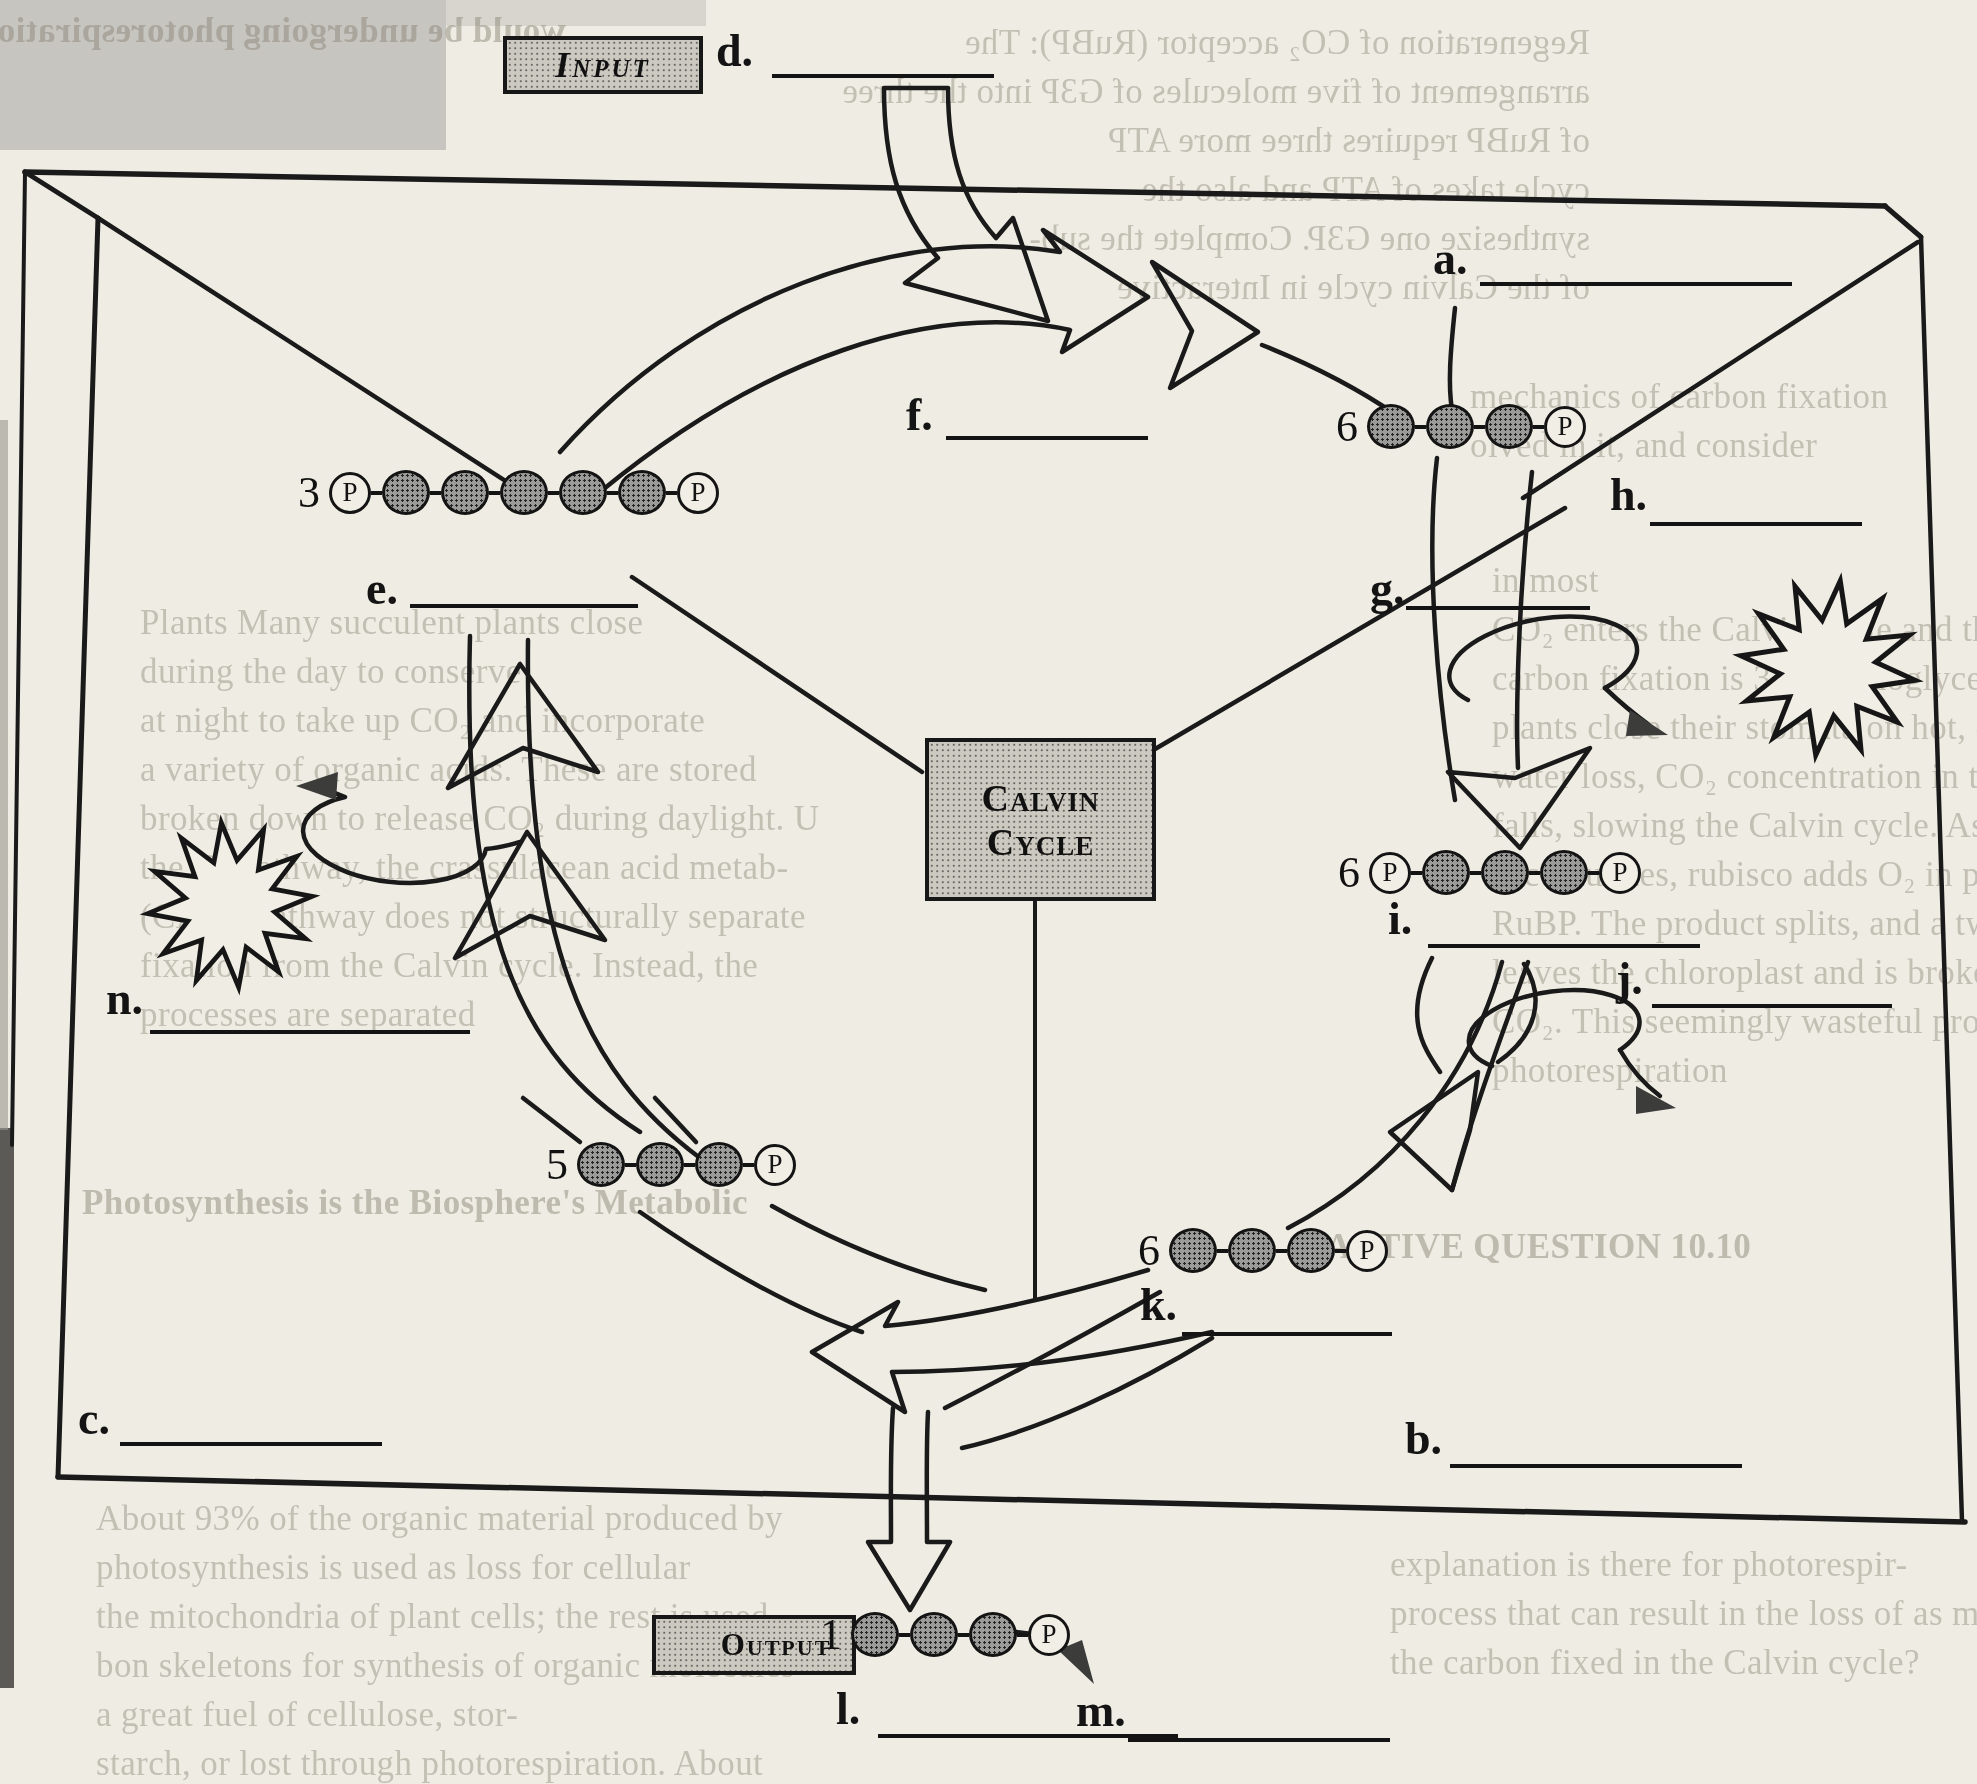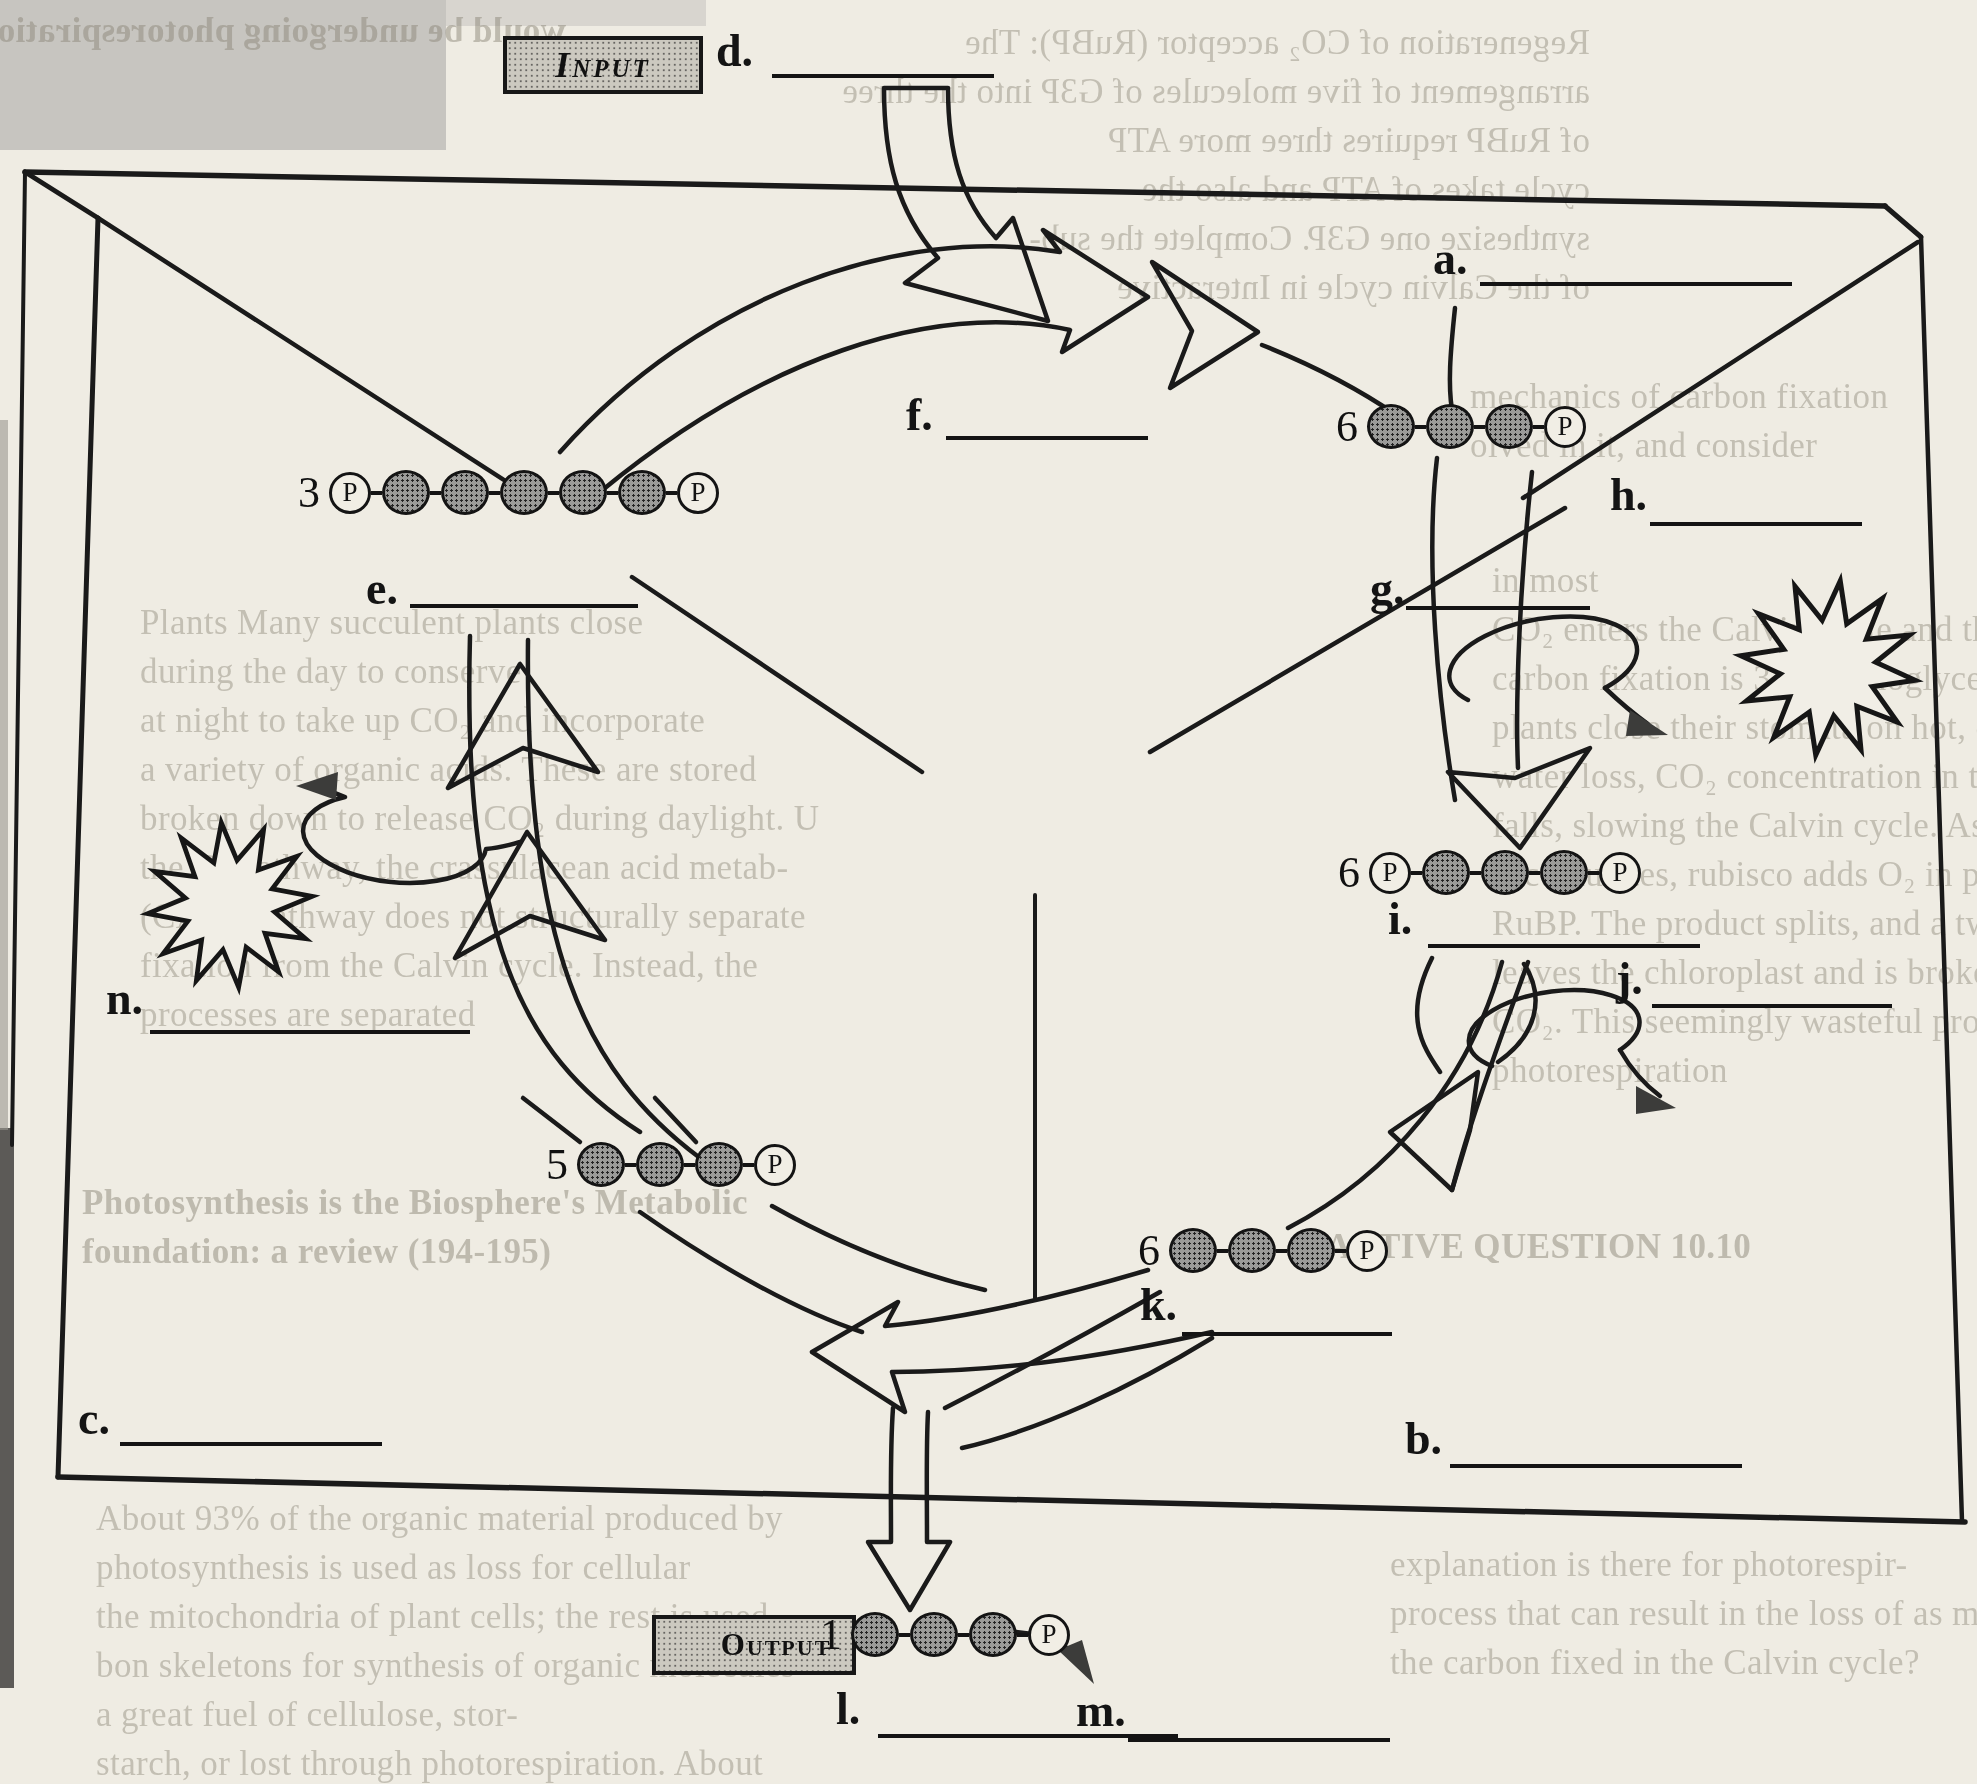--- a/index.html
+++ b/index.html
@@ -91,21 +91,20 @@
         <div>the C₄ pathway, the crassulacean acid metab-</div>
         <div>(CAM) pathway does not structurally separate</div>
         <div>fixation from the Calvin cycle. Instead, the</div>
         <div>processes are separated</div>
       </div>
       <div class="bleed bold" style="left: 1300px; top: 1222px; width: 560px;">
         <div>RACTIVE QUESTION   10.10</div>
       </div>
       <div class="bleed bold" style="left: 82px; top: 1178px; width: 640px;">
         <div>Photosynthesis is the Biosphere's Metabolic</div>
-        <div>foundation: a review (194-195)</div>
       </div>
       <div class="bleed" style="left: 96px; top: 1494px; width: 700px;">
         <div>About 93% of the organic material produced by</div>
         <div>photosynthesis is used as loss for cellular</div>
         <div>the mitochondria of plant cells; the rest is used</div>
         <div>bon skeletons for synthesis of organic molecules</div>
         <div>a great fuel of cellulose, stor-</div>
         <div>starch, or lost through photorespiration. About</div>
       </div>
       <div class="bleed" style="left: 1390px; top: 1540px; width: 590px;">
@@ -190,20 +189,24 @@
         <polygon points="88,0 46.4,12.4 76.2,44 33.9,33.9 44,76.2 12.4,46.4 0,88 -12.4,46.4 -44,76.2 -33.9,33.9 -76.2,44 -46.4,12.4 -88,0 -46.4,-12.4 -76.2,-44 -33.9,-33.9 -44,-76.2 -12.4,-46.4 0,-88 12.4,-46.4 44,-76.2 33.9,-33.9 76.2,-44 46.4,-12.4"></polygon>
       </g>
       <g transform="translate(1828,668) rotate(8)">
         <polygon points="88,0 46.4,12.4 76.2,44 33.9,33.9 44,76.2 12.4,46.4 0,88 -12.4,46.4 -44,76.2 -33.9,33.9 -76.2,44 -46.4,12.4 -88,0 -46.4,-12.4 -76.2,-44 -33.9,-33.9 -44,-76.2 -12.4,-46.4 0,-88 12.4,-46.4 44,-76.2 33.9,-33.9 76.2,-44 46.4,-12.4"></polygon>
       </g>
     </g>
   </svg>
 
   <div class="sbox" id="input-box">
     <span>Input</span>
+  </div>
+  <div class="sbox" id="calvin-box">
+    <span>Calvin</span>
+    <span>Cycle</span>
   </div>
   <div class="sbox" id="output-box">
     <span>Output</span>
   </div>
 
   <div id="labels-layer">
       <span class="blank-label" style="left: 1433px; top: 232px;">a.</span>
       <div class="blank-rule" style="left: 1480px; top: 282px; width: 312px;"></div>
       <span class="blank-label" style="left: 1405px; top: 1412px;">b.</span>
       <div class="blank-rule" style="left: 1450px; top: 1464px; width: 292px;"></div>

